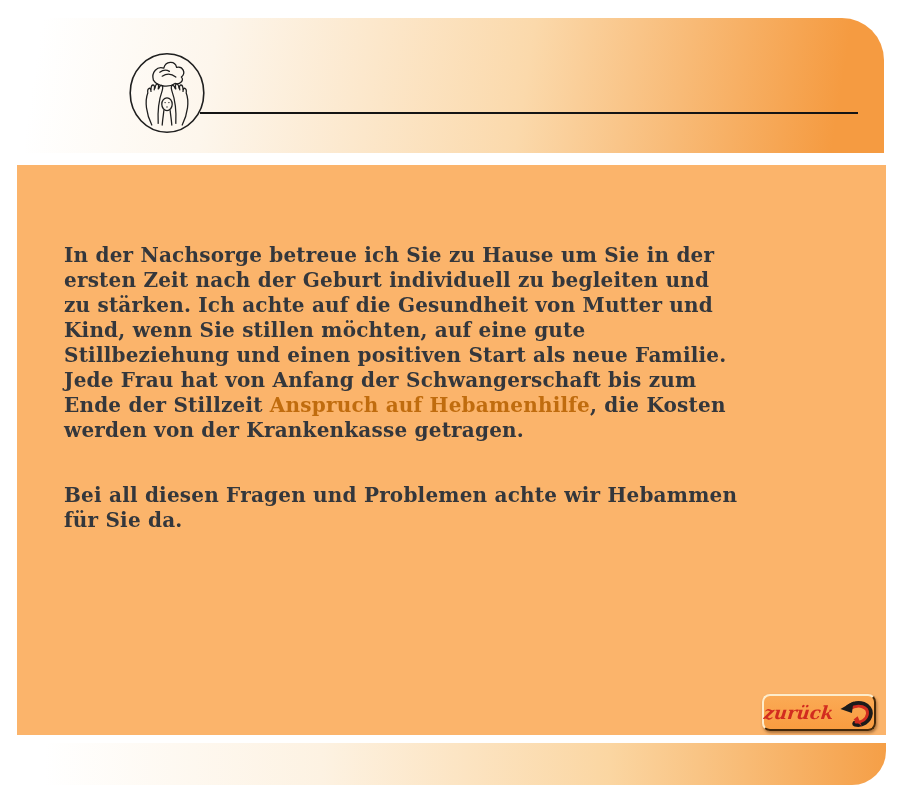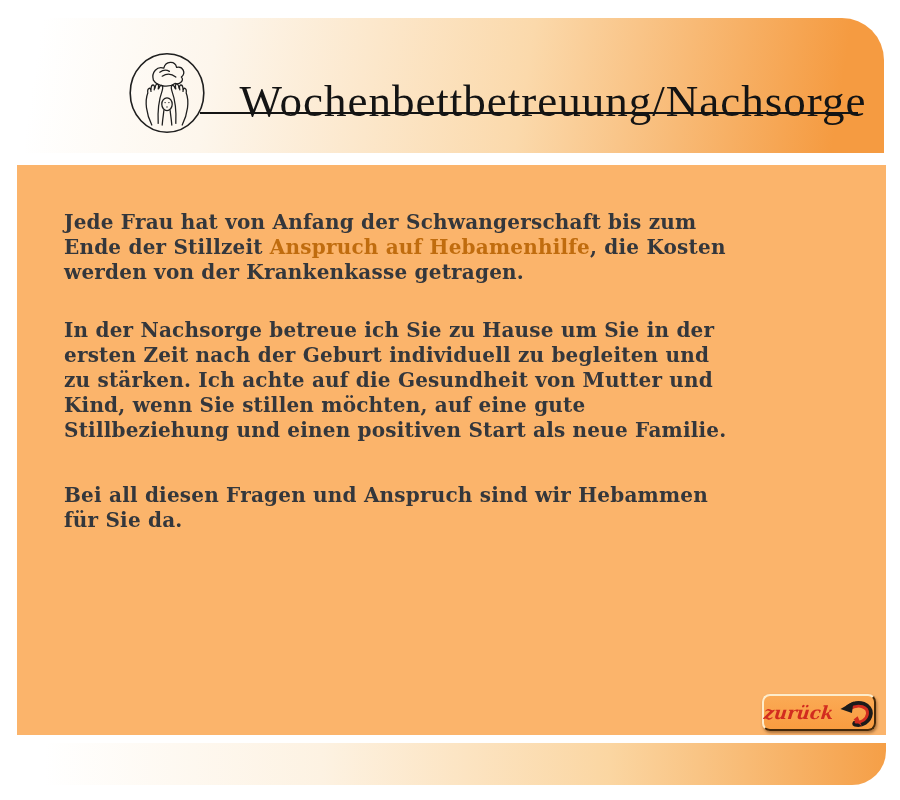--- a/index.html
+++ b/index.html
@@ -66,34 +66,33 @@
         <ellipse cx="50" cy="66" rx="6.5" ry="8" class="thin"></ellipse>
         <circle cx="47.6" cy="64" r="0.9" fill="#1f1f1f"></circle>
         <circle cx="52.4" cy="64" r="0.9" fill="#1f1f1f"></circle>
         <circle cx="50" cy="69.5" r="0.8" fill="#1f1f1f"></circle>
         <path class="thin" d="M44 92 C45 80 46 77 46 74 M56 92 C55 80 54 77 54 74"></path>
 
         <path class="thin" d="M33 36 C30 26 38 18 46 21 C48 12 60 11 62 20 C70 18 74 27 68 32 C72 36 66 42 60 40 C52 46 38 44 33 36 Z"></path>
         <path class="thin" d="M44 31 C50 27 56 28 61 32 M41 26 C45 23 50 23 53 25"></path>
       </svg>
     </div>
-    <h1 class="title">Wochenbettbetreuung/Nachsorge</h1>
     <div class="title-underline"></div>
   </header>
 
   <main class="panel">
-    <p class="para p1"><span>Jede Frau hat von Anfang der Schwangerschaft bis zum
-Ende der Stillzeit </span><span class="hl">Anspruch auf Hebamenhilfe</span><span>, die Kosten
-werden von der Krankenkasse getragen.</span></p>
     <p class="para p2">In der Nachsorge betreue ich Sie zu Hause um Sie in der
 ersten Zeit nach der Geburt individuell zu begleiten und
 zu stärken. Ich achte auf die Gesundheit von Mutter und
 Kind, wenn Sie stillen möchten, auf eine gute
 Stillbeziehung und einen positiven Start als neue Familie.</p>
-    <p class="para p4">Bei all diesen Fragen und Anspruch sind wir Hebammen
+    <p class="para p1"><span>Jede Frau hat von Anfang der Schwangerschaft bis zum
+Ende der Stillzeit </span><span class="hl">Anspruch auf Hebamenhilfe</span><span>, die Kosten
+werden von der Krankenkasse getragen.</span></p>
+    <p class="para p4">Bei all diesen Fragen und Problemen achte wir Hebammen
 für Sie da.</p>
 
     <button class="back-btn">
       <span class="back-label">zurück</span>
       <svg class="back-arrow" viewBox="0 0 44 34" aria-hidden="true">
         <path d="M13 10 C26 1 40 8 39 18 C38 27 29 32 21 30" fill="none" stroke="#1b1b1b" stroke-width="7" stroke-linecap="round"></path>
         <path d="M14 12 C26 5 37 10 36 18 C35 25 28 29 22 28" fill="none" stroke="#d22c1f" stroke-width="3.6" stroke-linecap="round"></path>
         <polygon points="3,12 19,3 17,17" fill="#1b1b1b"></polygon>
         <polygon points="19,25 29,33 24,21" fill="#d22c1f"></polygon>
       </svg>

